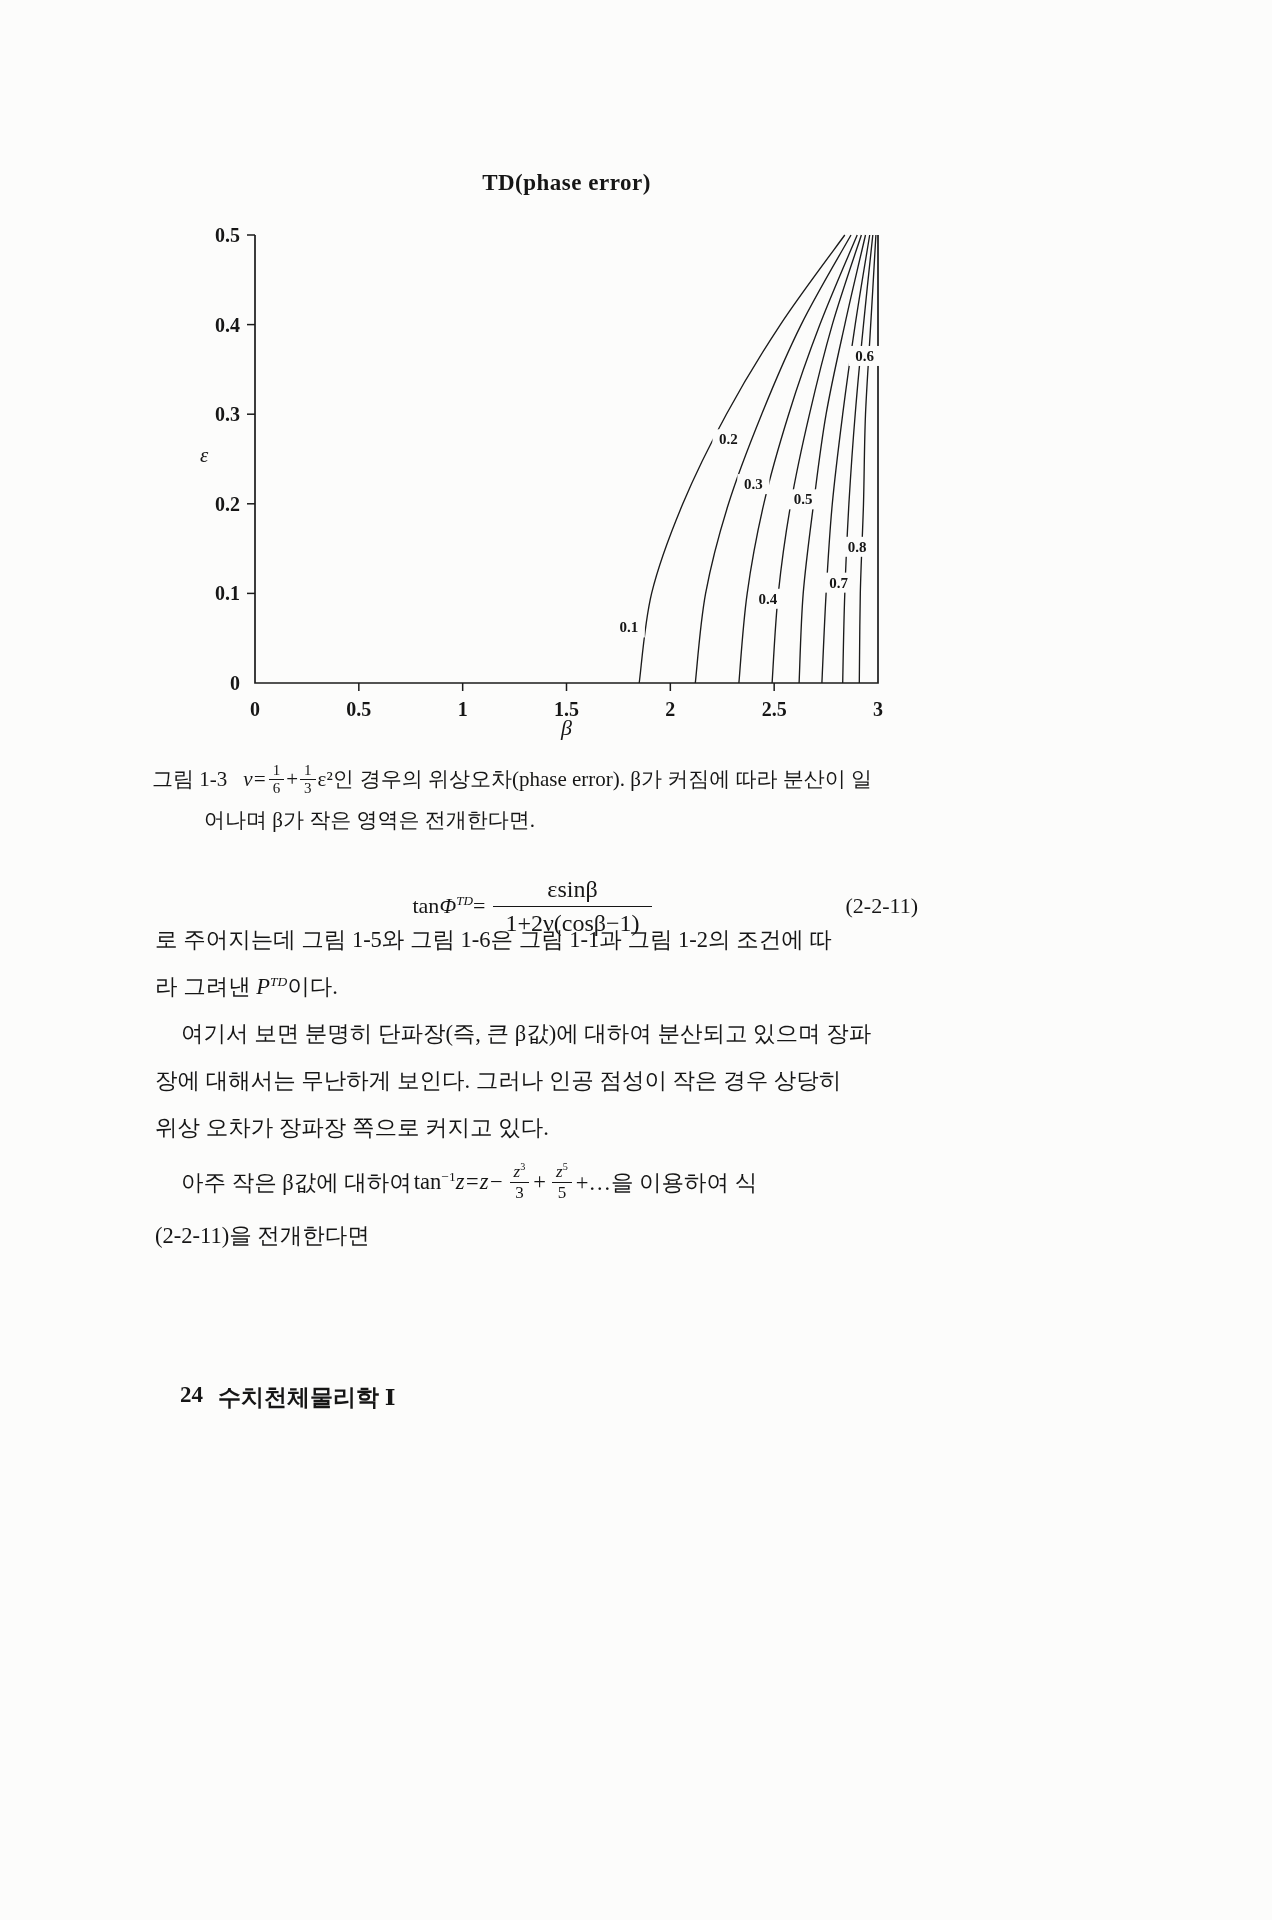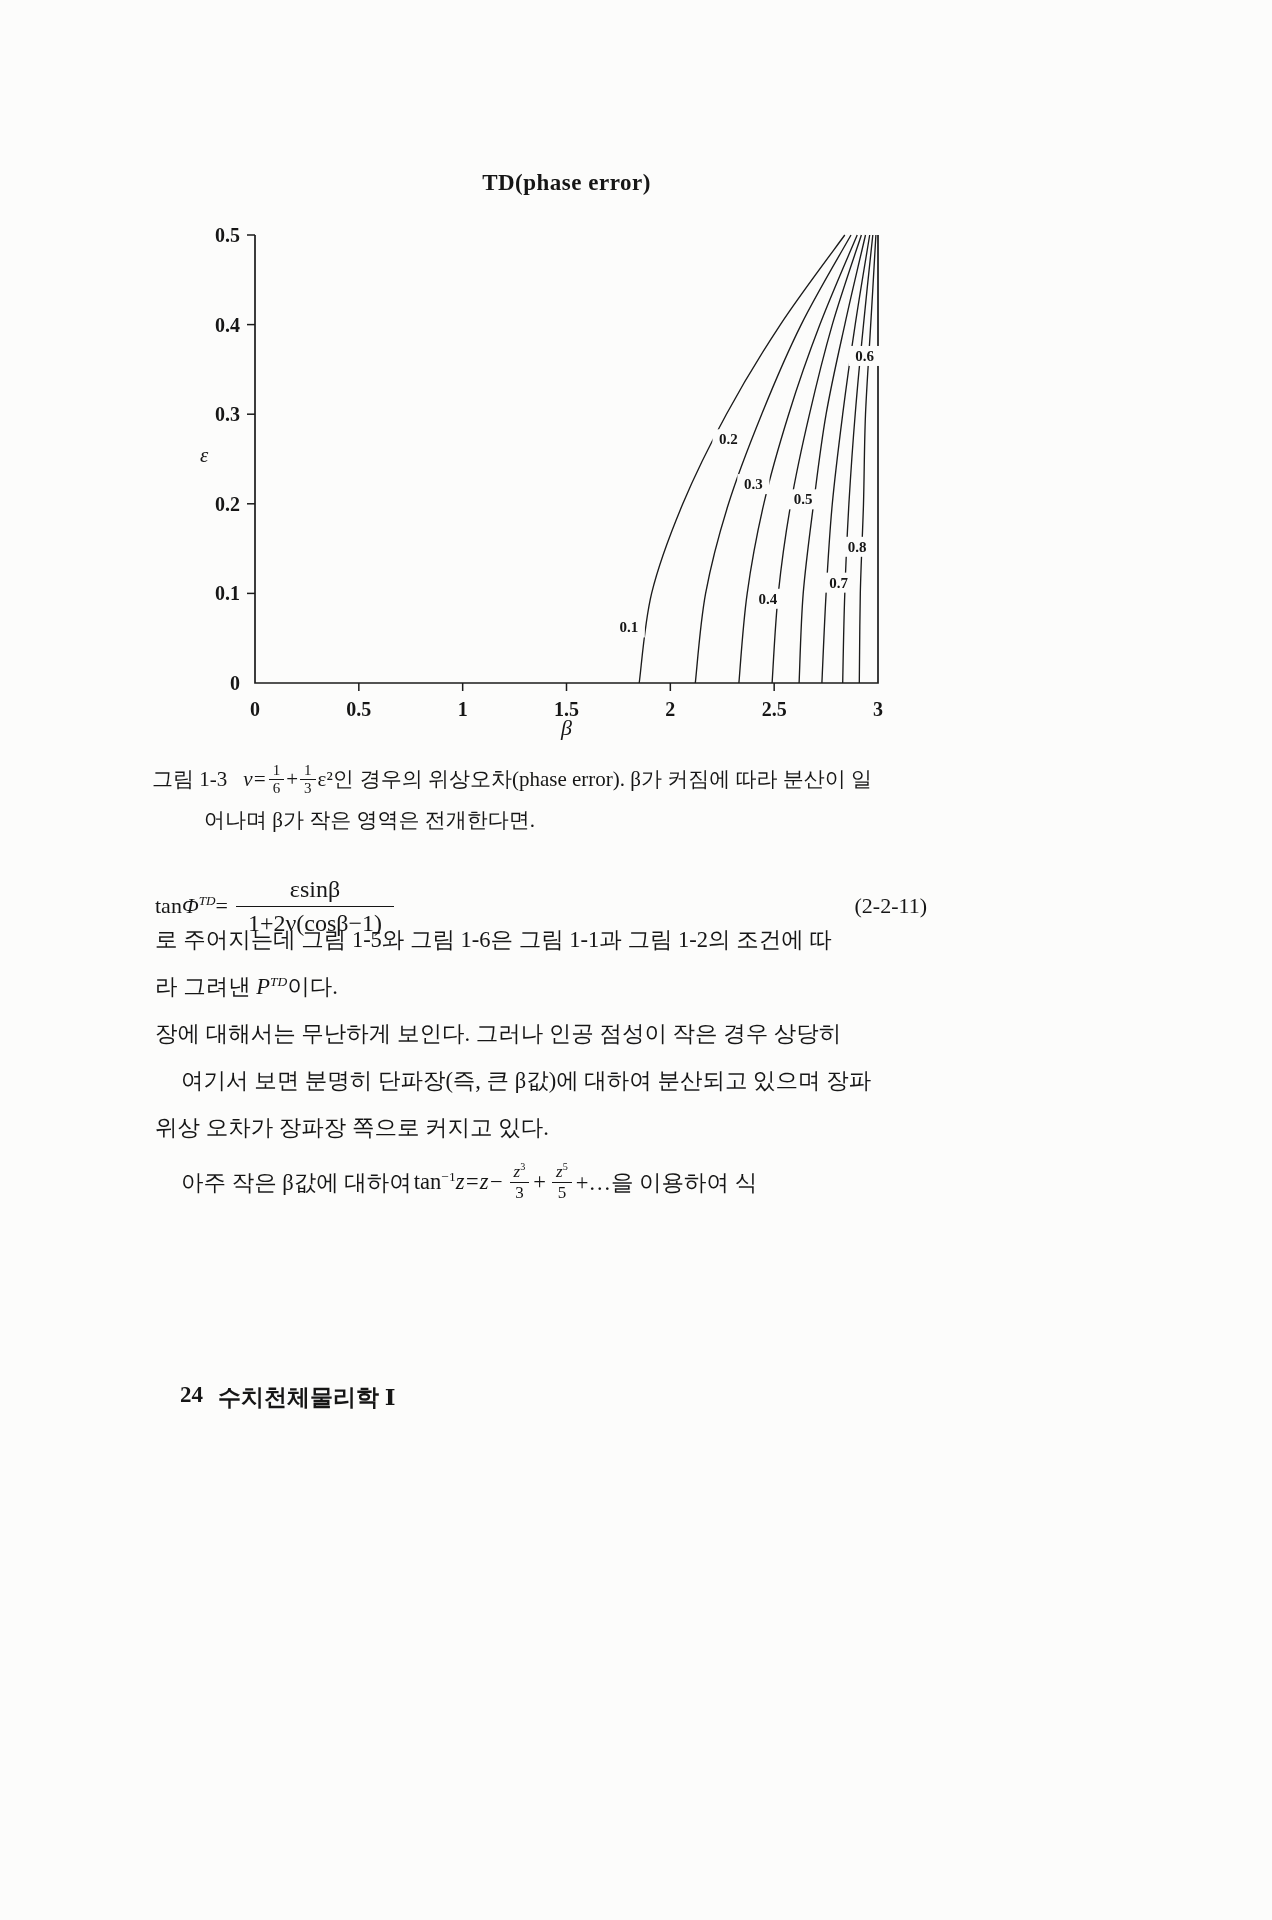--- a/index.html
+++ b/index.html
@@ -26,22 +26,22 @@
   .frac.eq { font-size:24px; margin:0 6px; }
   .frac.eq .num { padding:0 12px 3px; }
   .frac.eq .den { padding:3px 12px 0; }
   .frac.inl { font-size:17px; margin:0 4px; }
 
   .it { font-style:italic; }
   sup { font-size:0.6em; vertical-align:super; line-height:0; }
 
   
   .equation {
-    position:absolute; left:155px; top:872px; width:778px; height:68px;
-    display:flex; align-items:center; font-size:22px;
+    position:absolute; left:146px; top:872px; width:778px; height:68px;
+    display:flex; justify-content:center; align-items:center; font-size:22px;
   }
   .eq-lhs { margin-right:2px; }
   .eq-no { position:absolute; right:6px; top:50%; transform:translateY(-50%); font-size:22px; }
 
   
   .body-text { position:absolute; left:155px; top:916px; width:800px; font-size:22.5px; white-space:nowrap; }
   .bline { height:47px; line-height:47px; }
   .indent { text-indent:26px; }
   .fline { height:58px; display:flex; align-items:center; margin-top:2px; }
   .fline .seg { margin-right:2px; }
@@ -138,38 +138,39 @@
       <span class="den">1+2ν(cosβ−1)</span>
     </span>
     <span class="eq-no">(2-2-11)</span>
   </div>
 
   <div class="body-text">
     <div class="bline">로 주어지는데 그림 1-5와 그림 1-6은 그림 1-1과 그림 1-2의 조건에 따</div>
     <div class="bline">
       <span>라 그려낸 </span><span class="it">P</span><sup class="it">TD</sup><span>이다.</span>
     </div>
+    <div class="bline indent">여기서 보면 분명히 단파장(즉, 큰 β값)에 대하여 분산되고 있으며 장파</div>
     <div class="bline">장에 대해서는 무난하게 보인다. 그러나 인공 점성이 작은 경우 상당히</div>
-    <div class="bline indent">여기서 보면 분명히 단파장(즉, 큰 β값)에 대하여 분산되고 있으며 장파</div>
     <div class="bline">위상 오차가 장파장 쪽으로 커지고 있다.</div>
     <div class="fline">
       <span class="ind"></span>
       <span class="seg">아주 작은 β값에 대하여 </span>
       <span class="seg"><span>tan</span><sup>−1</sup><span class="it">z=z−</span></span>
       <span class="frac inl">
         <span class="num"><span class="it">z</span><sup>3</sup></span>
         <span class="den">3</span>
       </span>
       <span class="seg">+</span>
       <span class="frac inl">
         <span class="num"><span class="it">z</span><sup>5</sup></span>
         <span class="den">5</span>
       </span>
       <span class="seg">+…을 이용하여 식</span>
     </div>
+    <div class="bline2">(2-2-11)을 전개한다면</div>
   </div>
 
   <div class="footer">
     <span>24</span>
     <span>수치천체물리학 Ⅰ</span>
   </div>
 
 </div>
 
 </body></html>

